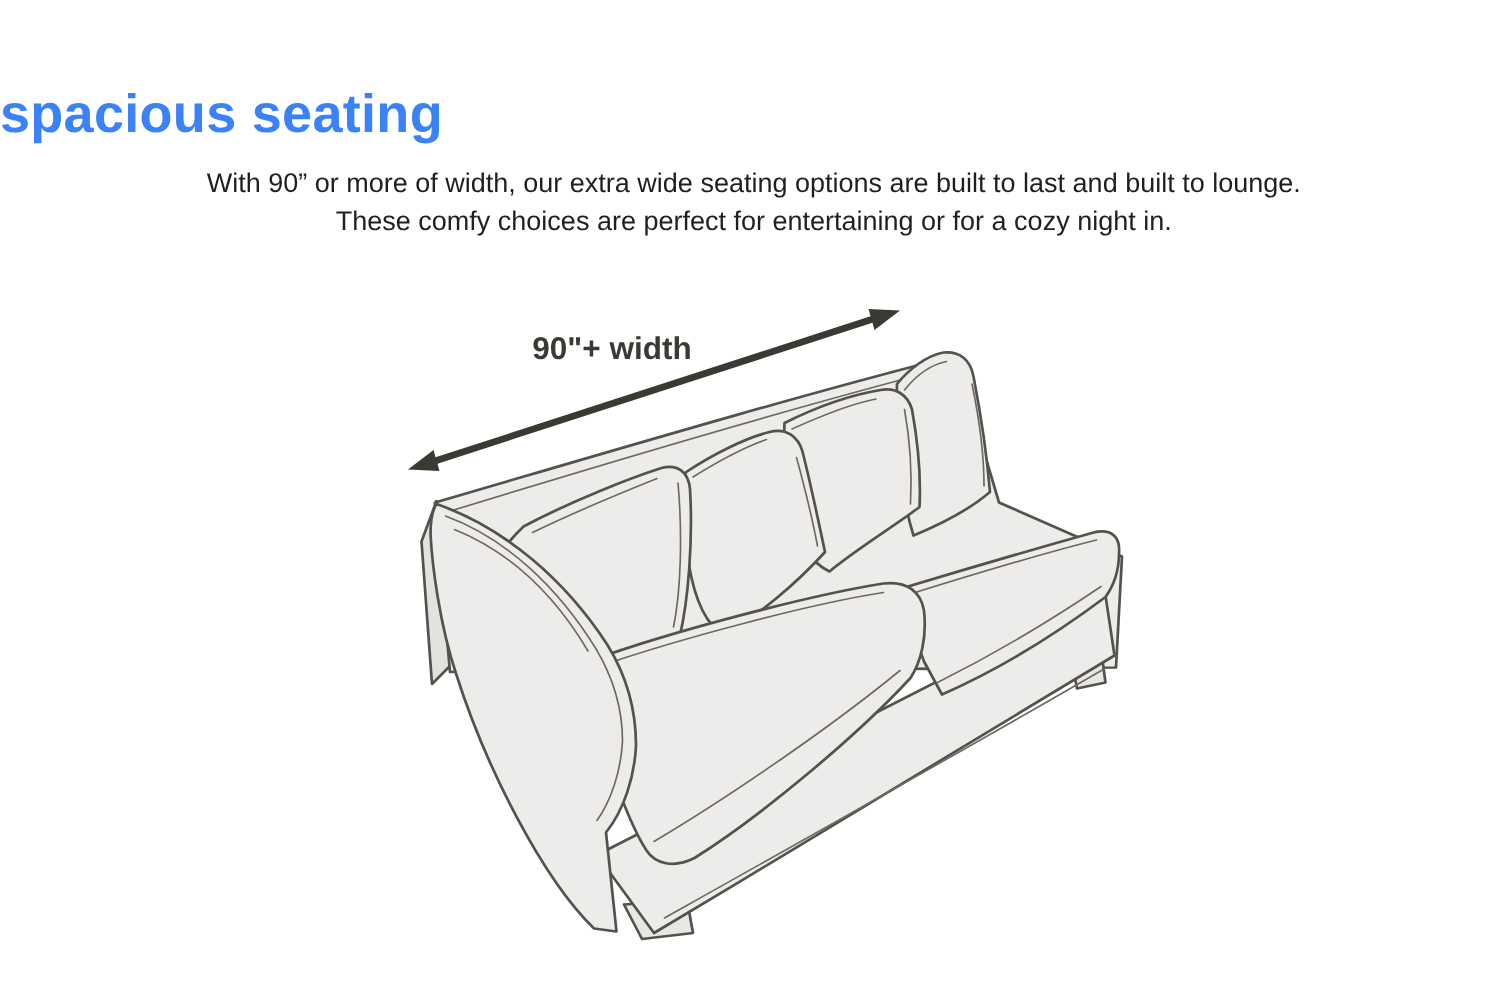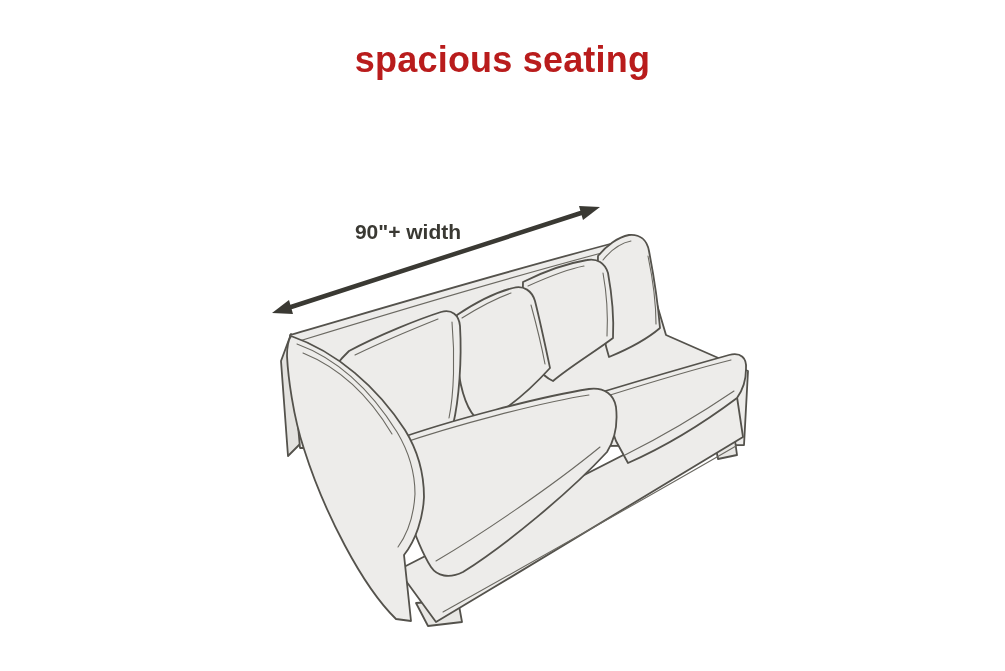--- a/index.html
+++ b/index.html
@@ -6,27 +6,27 @@
   .page {
     position: relative;
     width: 1005px;
     height: 671px;
     background: #ffffff;
     font-family: "Liberation Sans", sans-serif;
     overflow: hidden;
   }
   .title {
     margin: 0;
-    padding-top: 40px;
-    text-align: center;
+    padding-top: 56px;
+    text-align: left;
     font-size: 36px;
     line-height: 40px;
     font-weight: 700;
     letter-spacing: 0.2px;
-    color: #b91c1c;
+    color: #3b82f6;
   }
   .subtitle {
     margin: 14px auto 0 auto;
     width: 860px;
     text-align: center;
     font-size: 18px;
     line-height: 25px;
     color: #1f1f1d;
   }
   .diagram-svg {
@@ -62,20 +62,24 @@
     fill: #3a3933;
   }
 </style>
 </head>
 <body>
 
 <div class="page">
 
   <h1 class="title">spacious seating</h1>
 
+  <div class="subtitle">
+    <div>With 90” or more of width, our extra wide seating options are built to last and built to lounge.</div>
+    <div>These comfy choices are perfect for entertaining or for a cozy night in.</div>
+  </div>
 
   <svg class="diagram-svg" width="1005" height="671" viewBox="0 0 1005 671">
 
     <g>
 
       <path class="line-art shade" d="M291,334 L281,361 L288,456 L303,441 Z"></path>
 
       <path class="line-art" d="M290,335 C400,303 520,267 637,237 L666,335 L748,371 L744,445 L300,448 Z"></path>
       <path class="piping" d="M296,342 C400,310 520,274 632,245"></path>
 

